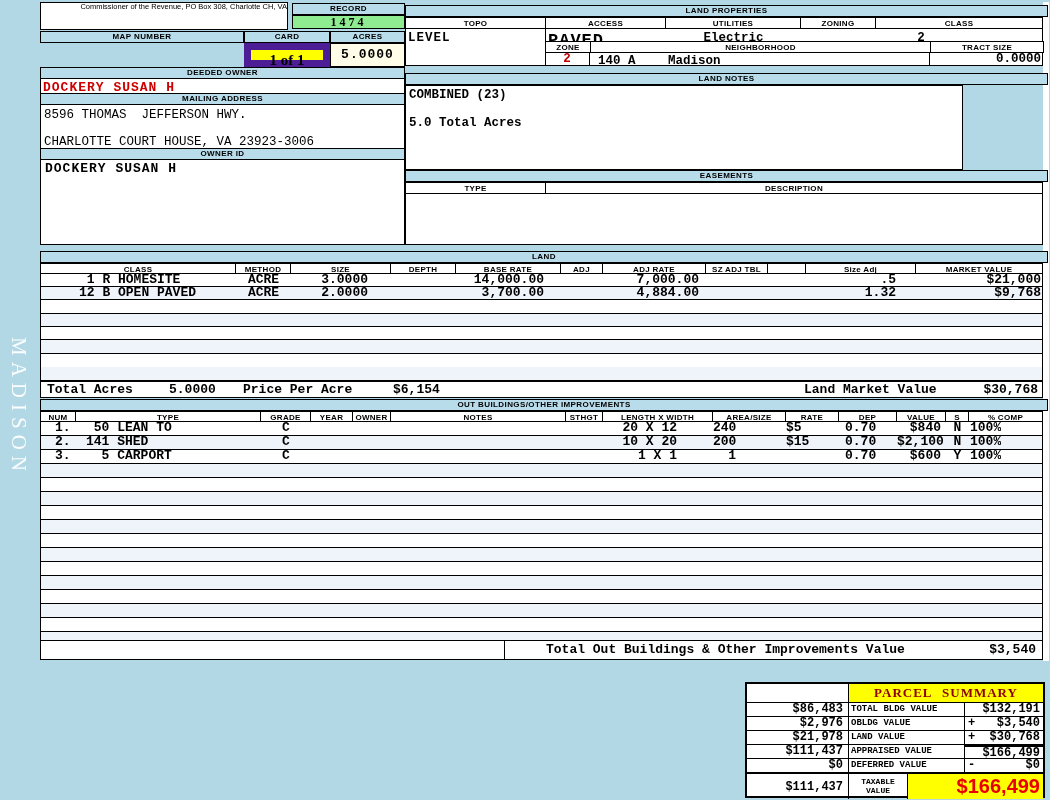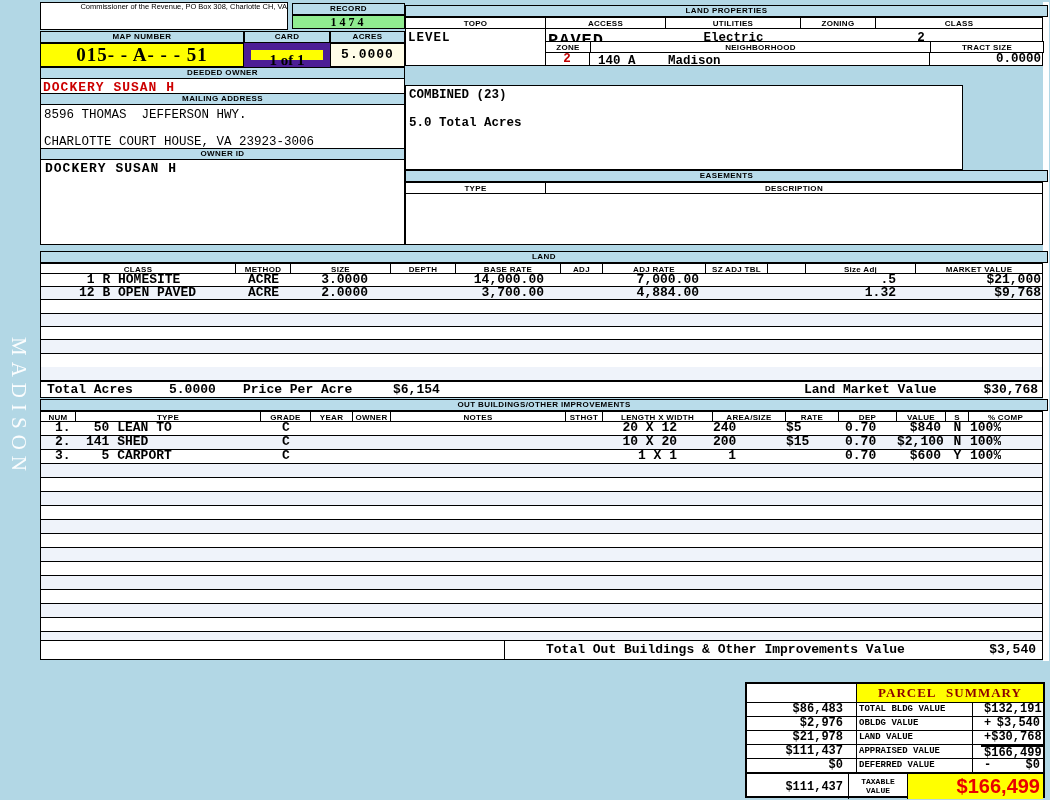--- a/index.html
+++ b/index.html
@@ -20,21 +20,21 @@
   .row{position:absolute;box-sizing:border-box;background:#fff;
        border-left:1px solid #000;border-right:1px solid #000;border-bottom:1px solid #000;}
   .row.alt{background:#eff3fa;}
   .cell{position:absolute;top:0;font:bold 13px "Liberation Mono","DejaVu Sans Mono",monospace;
         line-height:12px;white-space:pre;box-sizing:border-box;overflow:hidden;}
   .r{text-align:right;}.c{text-align:center;}
   .landfill{position:absolute;box-sizing:border-box;border-left:1px solid #000;border-right:1px solid #000;
     background:repeating-linear-gradient(to bottom,#fff 0,#fff 12.5px,#000 12.5px,#000 13.5px,#eff3fa 13.5px,#eff3fa 26px,#000 26px,#000 27px);}
   .obfill{position:absolute;box-sizing:border-box;border-left:1px solid #000;border-right:1px solid #000;
     background:repeating-linear-gradient(to bottom,#eff3fa 0,#eff3fa 13px,#000 13px,#000 14px,#fff 14px,#fff 27px,#000 27px,#000 28px);}
-  .ps-row{display:flex;border-bottom:1px solid #000;box-sizing:border-box;gap:8px;}
+  .ps-row{display:flex;border-bottom:1px solid #000;box-sizing:border-box;}
   .ps-c1{width:101px;flex:none;text-align:right;padding-right:5px;
          font:bold 12px "Liberation Mono","DejaVu Sans Mono",monospace;line-height:13px;box-sizing:border-box;}
   .ps-c2{width:117px;flex:none;border-left:1px solid #000;border-right:1px solid #000;box-sizing:border-box;
          font:bold 9px "Liberation Mono","DejaVu Sans Mono",monospace;line-height:12px;padding-left:2px;overflow:hidden;}
   .ps-c3{flex:1;display:flex;justify-content:space-between;box-sizing:border-box;
          font:bold 12px "Liberation Mono","DejaVu Sans Mono",monospace;line-height:13px;padding:0 3px;}
   .vtext{writing-mode:vertical-rl;font-family:"Liberation Serif",serif;color:rgba(255,255,255,.95);
          font-size:21px;letter-spacing:6px;}
 </style>
 </head>
@@ -51,22 +51,20 @@
   </div>
 
   <div class="bnd" style="left:292px;top:3px;width:113px;height:12px;">RECORD</div>
   <div class="abs serif" style="left:292px;top:15px;width:113px;height:14px;background:#90ec90;border:1px solid #000;box-sizing:border-box;
               font-weight:bold;font-size:12px;text-align:center;line-height:12px;letter-spacing:3px;">1474</div>
 
   <div class="bnd" style="left:40px;top:31px;width:204px;height:12px;">MAP NUMBER</div>
   <div class="bnd" style="left:244px;top:31px;width:86px;height:12px;">CARD</div>
   <div class="bnd" style="left:330px;top:31px;width:75px;height:12px;">ACRES</div>
 
-  <div class="abs serif" style="left:40px;top:43px;width:204px;height:24px;background:#ffff00;border:1px solid #000;box-sizing:border-box;
-              font-weight:bold;font-size:19px;text-align:center;line-height:21px;letter-spacing:1px;">015- - A- - - 51</div>
   <div class="abs serif" style="left:244px;top:43px;width:86px;height:24px;background:#ffff00;border:7px solid #4c1d95;box-sizing:border-box;
               font-weight:bold;font-size:15px;text-align:center;line-height:21px;">1 of 1</div>
   <div class="abs mono" style="left:330px;top:43px;width:75px;height:24px;background:#fffde8;border:1px solid #000;box-sizing:border-box;
               font-size:13px;text-align:center;line-height:21px;letter-spacing:1px;">5.0000</div>
 
   <div class="box" style="left:40px;top:67px;width:365px;height:178px;">
     <div class="bnd" style="left:-1px;top:-1px;width:365px;height:12px;">DEEDED OWNER</div>
     <div class="abs mono" style="left:2px;top:12px;font-size:13px;color:#cc0000;letter-spacing:1px;white-space:pre;">DOCKERY SUSAN H</div>
     <div class="bnd" style="left:-1px;top:25px;width:365px;height:12px;">MAILING ADDRESS</div>
     <div class="abs mono" style="left:3px;top:40px;font-size:12.5px;font-weight:normal;white-space:pre;">8596 THOMAS  JEFFERSON HWY.</div>
@@ -98,20 +96,21 @@
     <div class="abs" style="left:139px;top:34px;width:499px;height:14px;display:flex;border-top:1px solid #000;box-sizing:border-box;">
       <div class="mono c" style="width:45px;flex:none;border-right:1px solid #000;box-sizing:border-box;font-size:12.5px;color:#c00000;line-height:13px;">2</div>
       <div style="width:340px;flex:none;border-right:1px solid #000;box-sizing:border-box;position:relative;">
         <span class="abs mono" style="left:8px;top:1px;font-size:12.5px;white-space:pre;">140 A</span>
         <span class="abs mono" style="left:78px;top:1px;font-size:12.5px;white-space:pre;">Madison</span>
       </div>
       <div class="mono r" style="flex:1;font-size:12.5px;line-height:13px;padding-right:3px;box-sizing:border-box;">0.0000</div>
     </div>
   </div>
 
+  <div class="bnd" style="left:405px;top:73px;width:643px;height:12px;">LAND NOTES</div>
   <div class="box" style="left:405px;top:85px;width:558px;height:85px;">
     <div class="abs mono" style="left:3px;top:2px;font-size:12.5px;white-space:pre;">COMBINED (23)</div>
     <div class="abs mono" style="left:3px;top:30px;font-size:12.5px;white-space:pre;">5.0 Total Acres</div>
   </div>
 
   <div class="bnd" style="left:405px;top:170px;width:643px;height:12px;">EASEMENTS</div>
   <div class="box" style="left:405px;top:182px;width:638px;height:63px;">
     <div class="hrow" style="left:-1px;top:-1px;width:638px;height:12px;">
       <div class="hc" style="width:140px;">TYPE</div>
       <div class="hc">DESCRIPTION</div>

